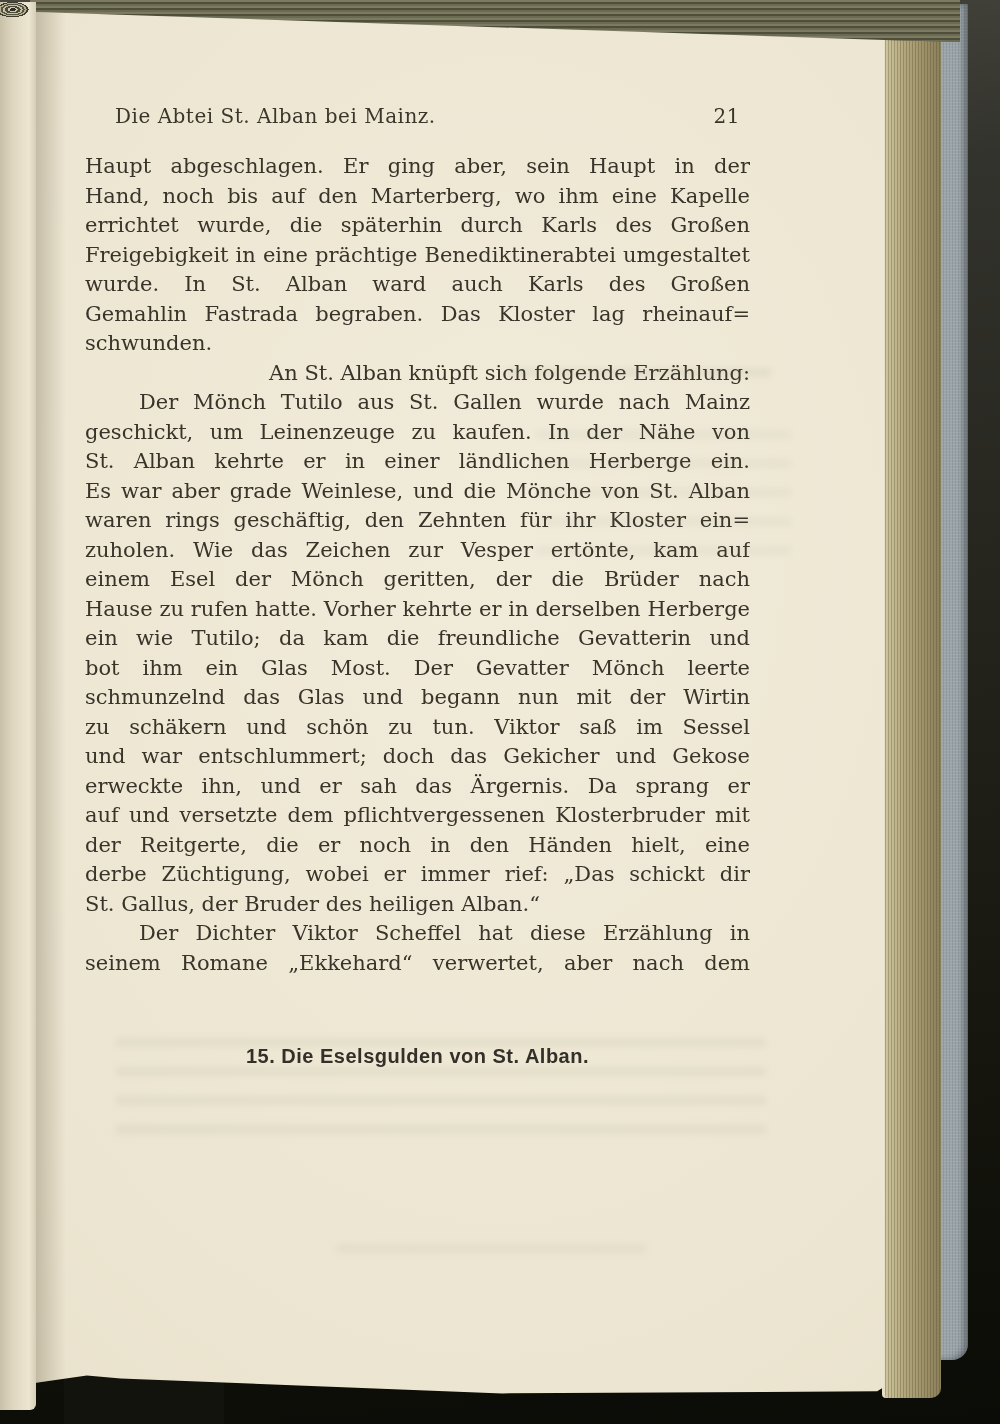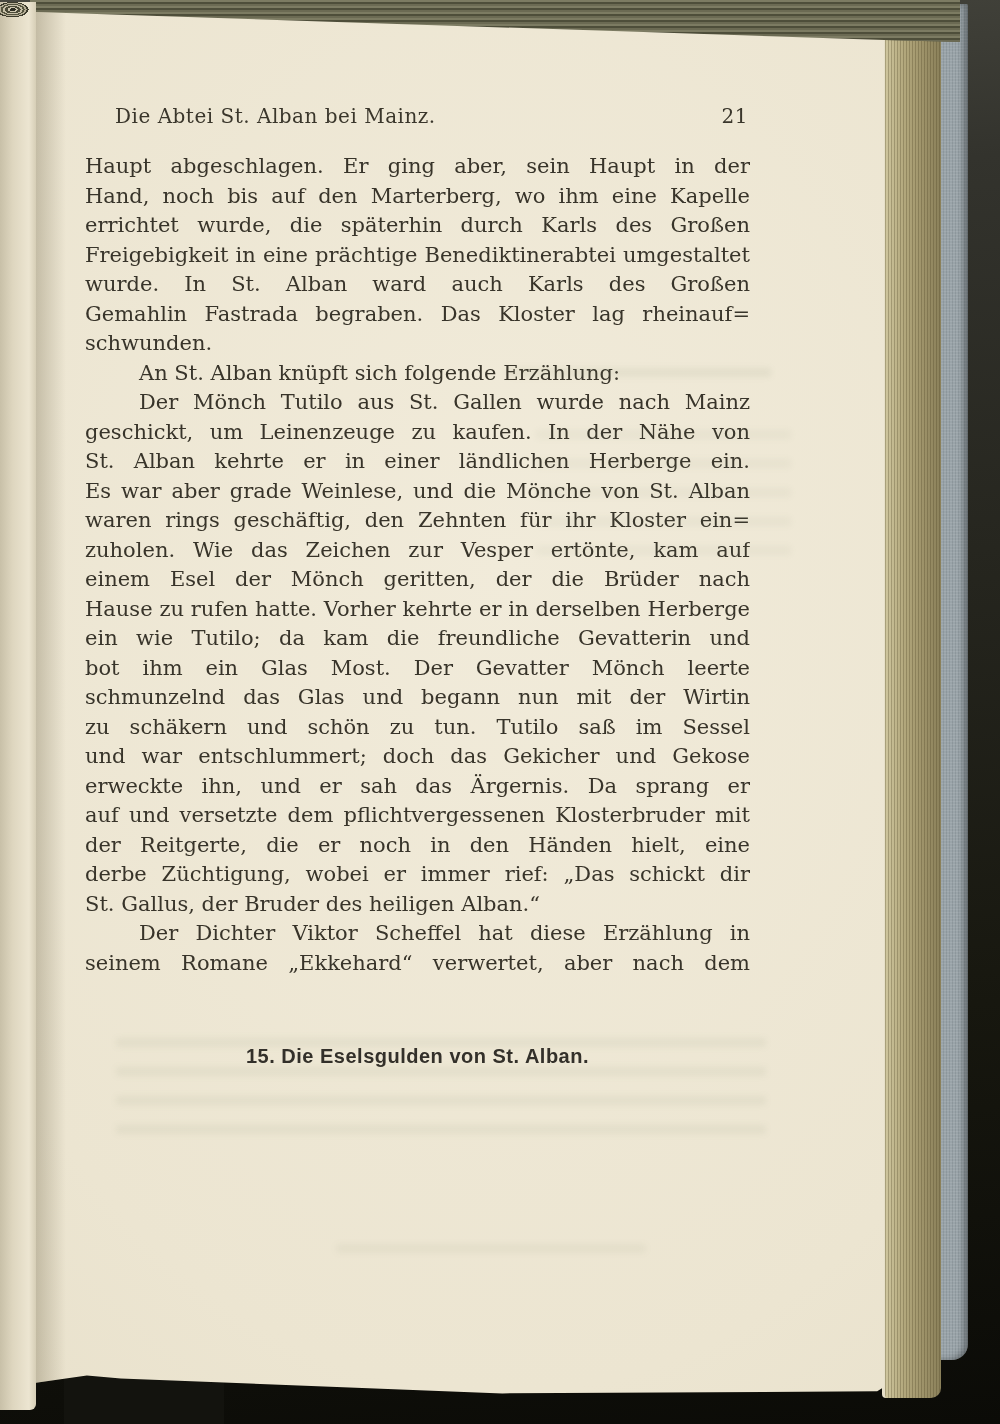--- a/index.html
+++ b/index.html
@@ -75,29 +75,29 @@
   .g1{left:470px;top:368px;width:265px;height:28px;}
   .g2{left:500px;top:430px;width:255px;height:130px;opacity:.18;}
   .g3{left:80px;top:1038px;width:650px;height:112px;opacity:.26;}
   .g4{left:300px;top:1244px;width:310px;height:18px;opacity:.22;}
   
   .running-header{
     position:relative;margin:104px 68px 0 79px;width:665px;height:26px;
     color:#3a362b;font-size:20px;letter-spacing:.5px;
   }
   .header-title{display:block;text-align:left;margin-right:46px;}
-  .page-number{position:absolute;right:32px;top:0;}
+  .page-number{position:absolute;right:40px;top:0;}
   .body-text{
     margin:22px 68px 0 49px;width:665px;color:#38342a;
     font-size:21px;line-height:29.5px;
   }
   .para{margin:0;}
   .line{height:29.5px;overflow:hidden;text-align:left;}
   .line.jl{text-align:justify;text-align-last:justify;}
-  .line.ind{text-indent:54px;}
+  .line.ind{text-indent:54px;text-align:right;}
   .chapter-heading{
     font-family:"Liberation Sans","DejaVu Sans",sans-serif;
     font-weight:bold;font-size:20px;color:#33302a;text-align:center;
     margin:64px 0 26px 0;letter-spacing:.5px;
   }
 </style>
 </head>
 <body>
 
 <div class="scene">
@@ -138,21 +138,21 @@
           <div class="line jl">geschickt, um Leinenzeuge zu kaufen. In der Nähe von</div>
           <div class="line jl">St. Alban kehrte er in einer ländlichen Herberge ein.</div>
           <div class="line jl">Es war aber grade Weinlese, und die Mönche von St. Alban</div>
           <div class="line jl">waren rings geschäftig, den Zehnten für ihr Kloster ein=</div>
           <div class="line jl">zuholen. Wie das Zeichen zur Vesper ertönte, kam auf</div>
           <div class="line jl">einem Esel der Mönch geritten, der die Brüder nach</div>
           <div class="line jl">Hause zu rufen hatte. Vorher kehrte er in derselben Herberge</div>
           <div class="line jl">ein wie Tutilo; da kam die freundliche Gevatterin und</div>
           <div class="line jl">bot ihm ein Glas Most. Der Gevatter Mönch leerte</div>
           <div class="line jl">schmunzelnd das Glas und begann nun mit der Wirtin</div>
-          <div class="line jl">zu schäkern und schön zu tun. Tutilo saß im Sessel</div>
+          <div class="line jl">zu schäkern und schön zu tun. Viktor saß im Sessel</div>
           <div class="line jl">und war entschlummert; doch das Gekicher und Gekose</div>
           <div class="line jl">erweckte ihn, und er sah das Ärgernis. Da sprang er</div>
           <div class="line jl">auf und versetzte dem pflichtvergessenen Klosterbruder mit</div>
           <div class="line jl">der Reitgerte, die er noch in den Händen hielt, eine</div>
           <div class="line jl">derbe Züchtigung, wobei er immer rief: „Das schickt dir</div>
           <div class="line">St. Gallus, der Bruder des heiligen Alban.“</div>
         </div>
         <div class="para">
           <div class="line jl ind">Der Dichter Viktor Scheffel hat diese Erzählung in</div>
           <div class="line jl">seinem Romane „Ekkehard“ verwertet, aber nach dem</div>

